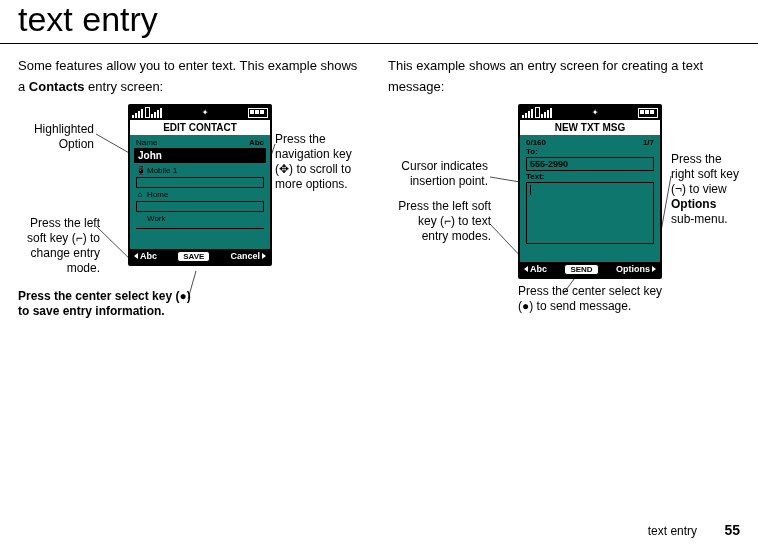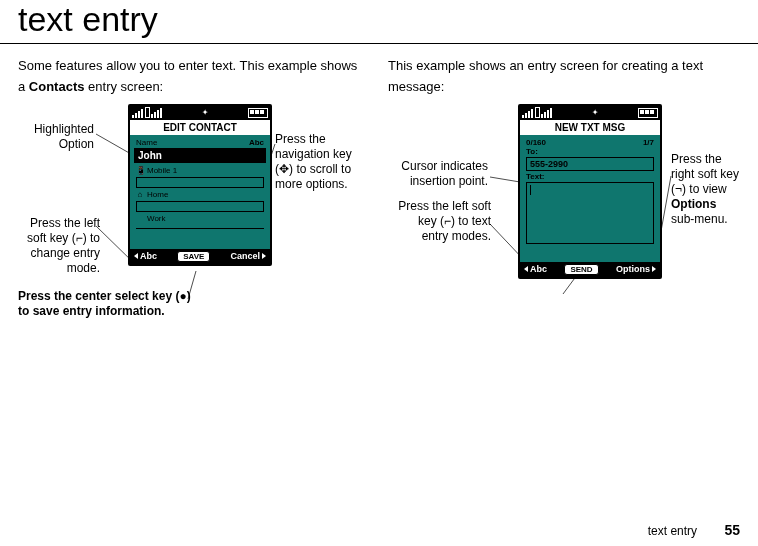--- a/index.html
+++ b/index.html
@@ -304,20 +304,23 @@
         <line x1="102" y1="73" x2="144" y2="80" stroke="#000" stroke-width="0.7"></line>
         <line x1="102" y1="120" x2="137" y2="157" stroke="#000" stroke-width="0.7"></line>
         <line x1="175" y1="190" x2="195" y2="163" stroke="#000" stroke-width="0.7"></line>
         <line x1="283" y1="72" x2="268" y2="155" stroke="#000" stroke-width="0.7"></line>
       </svg>
 
       <div class="ann r" style="left:0; top:95px; width:103px;">
         <span>Press the left soft key (</span><span>⌐</span><span>) to text entry modes.</span>
       </div>
       <div class="ann r" style="left:0; top:55px; width:100px;">Cursor indicates insertion point.</div>
+      <div class="ann" style="left:130px; top:180px; width:160px;">
+        <span>Press the center select key (</span><span>●</span><span>) to send message.</span>
+      </div>
       <div class="ann" style="left:283px; top:48px; width:70px;">
         <span>Press the right soft key (</span><span>¬</span><span>) to view </span><span class="dense">Options</span><span> sub-menu.</span>
       </div>
 
       <div class="phone" style="left:130px; top:0;">
         <div class="status-bar">
           <div class="sig">
             <span style="height:3px"></span>
               <span style="height:5px"></span>
               <span style="height:7px"></span>

